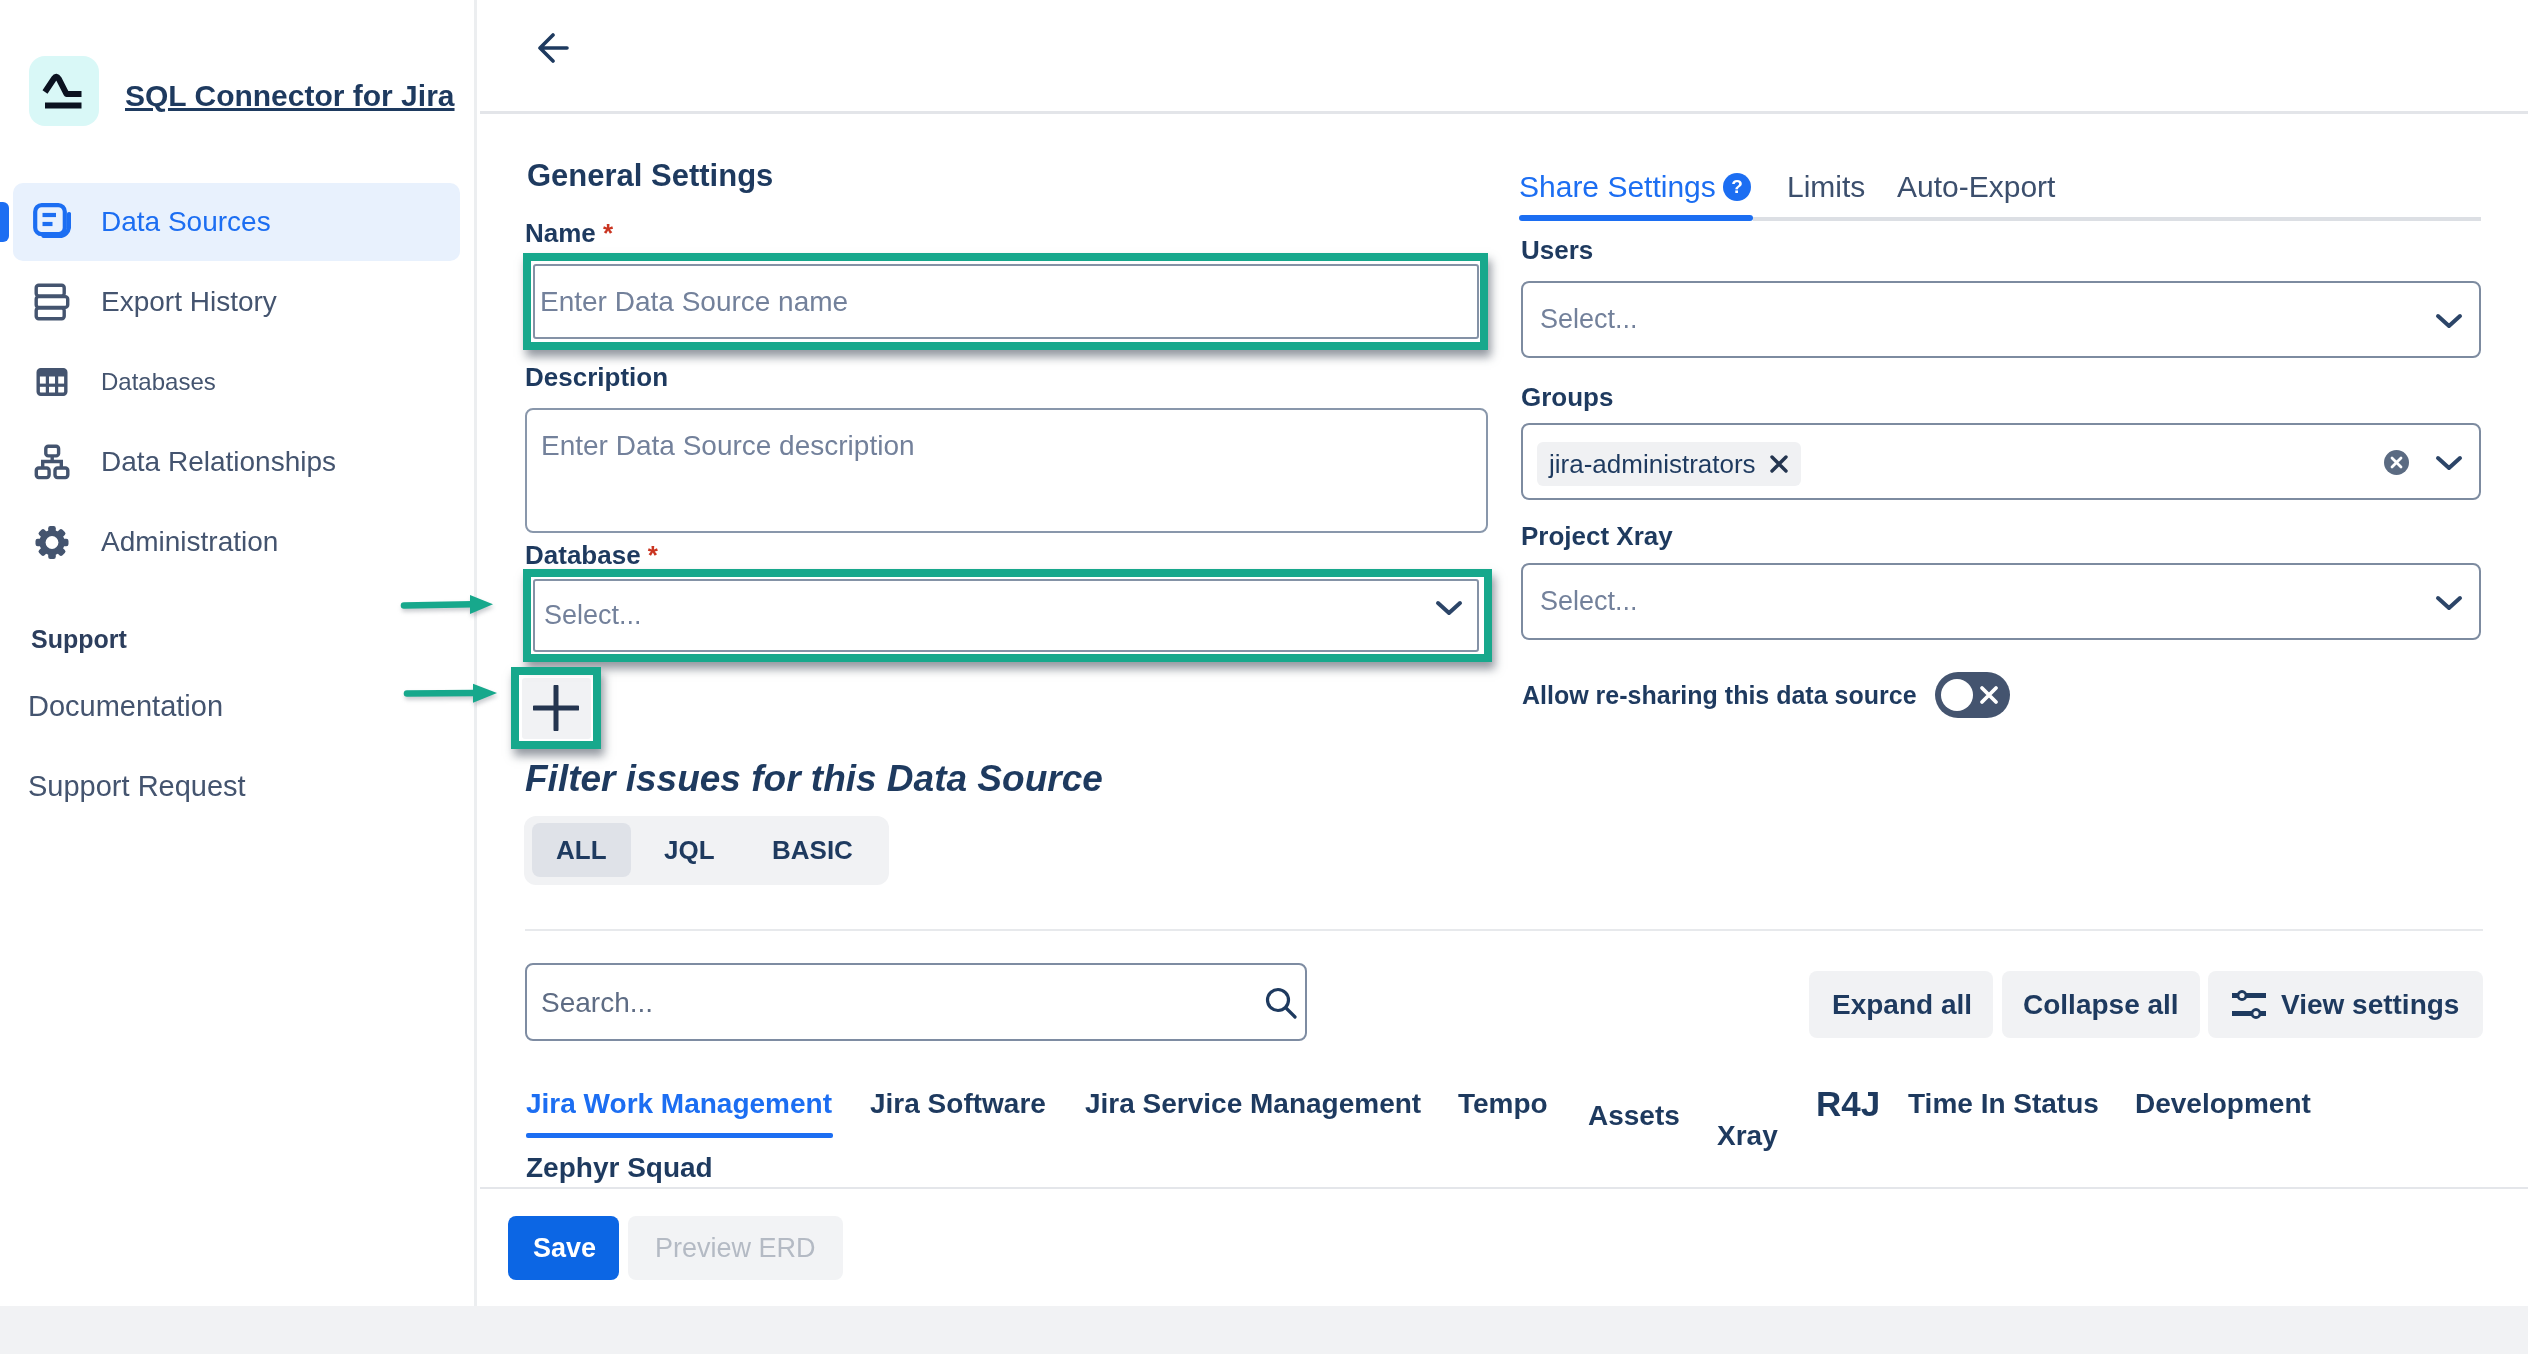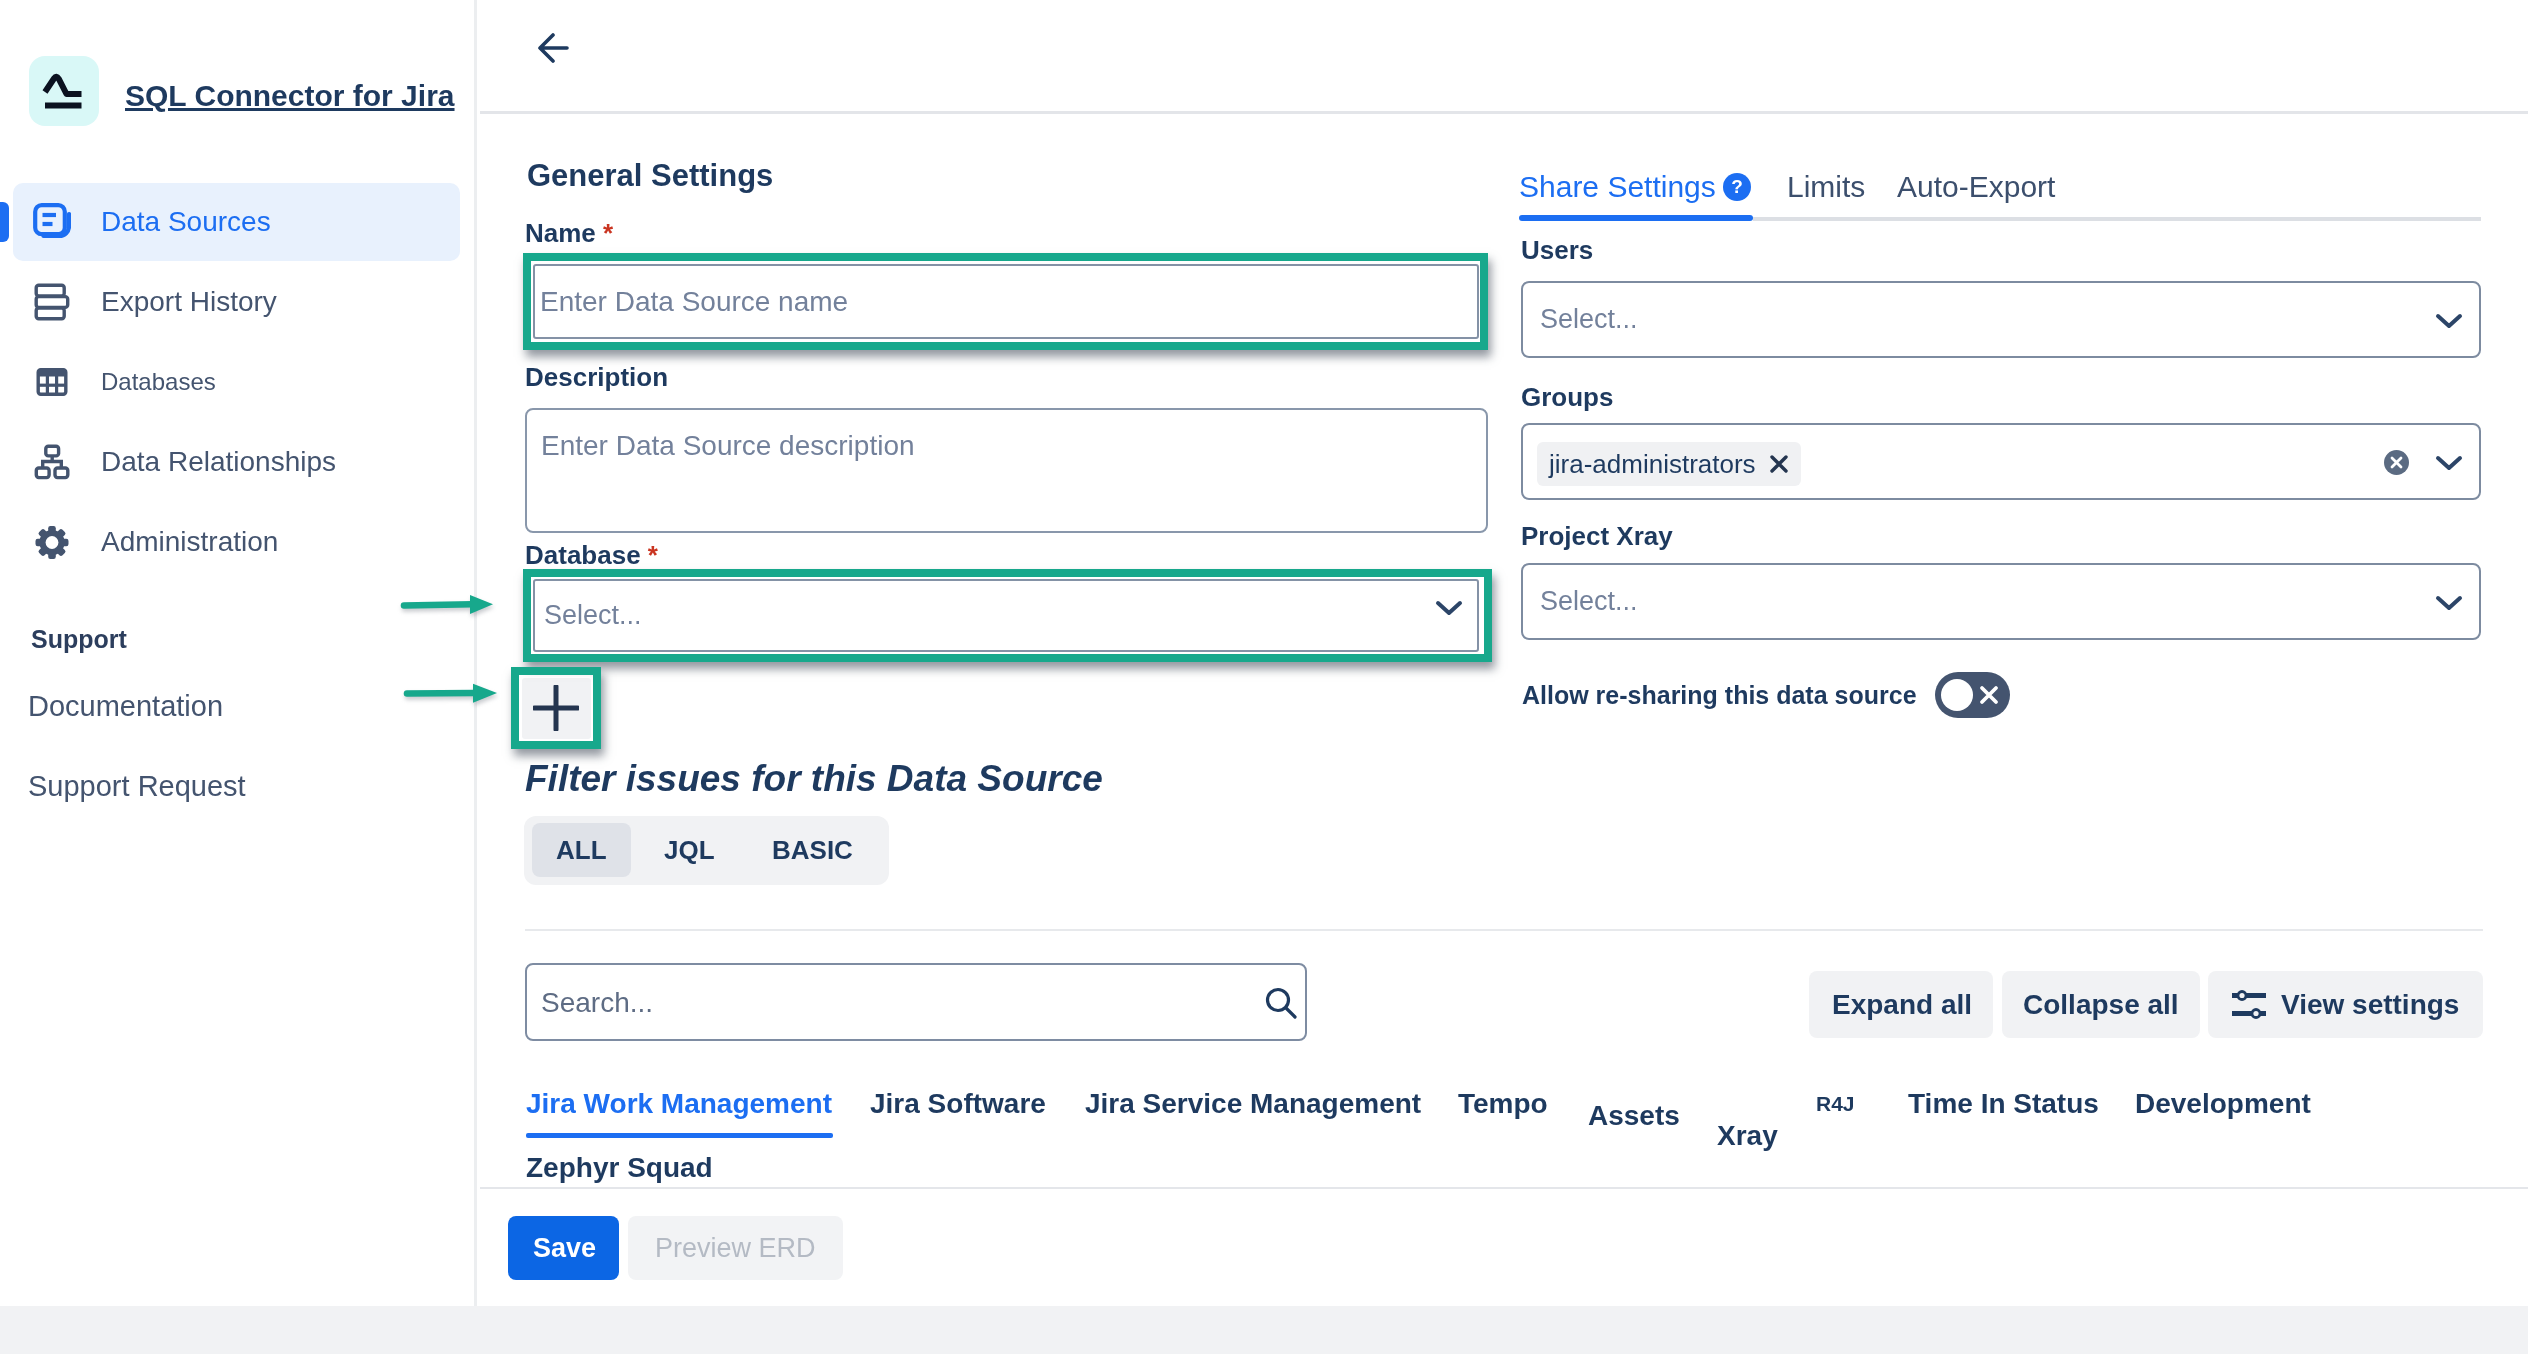--- a/index.html
+++ b/index.html
@@ -145,21 +145,21 @@
     </svg>
   <div class="abs navy bold" style="left:2281px;top:991px;font-size:28px;line-height:28px;">View settings</div>
 
   <div class="abs bold" style="left:526px;top:1090px;font-size:28px;line-height:28px;color:#1c6ef2;">Jira Work Management</div>
   <div class="abs" style="left:526px;top:1133px;width:307px;height:5px;background:#1c6ef2;border-radius:2px;"></div>
   <div class="abs navy bold" style="left:870px;top:1090px;font-size:28px;line-height:28px;">Jira Software</div>
   <div class="abs navy bold" style="left:1085px;top:1090px;font-size:28px;line-height:28px;">Jira Service Management</div>
   <div class="abs navy bold" style="left:1458px;top:1090px;font-size:28px;line-height:28px;">Tempo</div>
   <div class="abs navy bold" style="left:1588px;top:1090px;font-size:28px;line-height:28px;margin-top:12px;">Assets</div>
   <div class="abs navy bold" style="left:1717px;top:1122px;font-size:28px;line-height:28px;text-align:center;">Xray</div>
-  <div class="abs navy bold" style="left:1816px;top:1090px;font-size:21px;line-height:28px;">R4J</div>
+  <div class="abs navy bold" style="left:1816px;top:1090px;font-size:35px;line-height:28px;">R4J</div>
   <div class="abs navy bold" style="left:1908px;top:1090px;font-size:28px;line-height:28px;">Time In Status</div>
   <div class="abs navy bold" style="left:2135px;top:1090px;font-size:28px;line-height:28px;">Development</div>
   <div class="abs navy bold" style="left:526px;top:1154px;font-size:28px;line-height:28px;">Zephyr Squad</div>
 
   <div class="abs" style="left:1519px;top:172px;font-size:30px;line-height:30px;color:#1c6ef2;">Share Settings</div>
   <svg class="abs" style="left:1723px;top:173px;" width="28" height="28" viewBox="0 0 28 28">
     <circle cx="14" cy="14" r="14" fill="#1c6ef2"></circle>
     <text x="14" y="20" text-anchor="middle" font-size="19" font-weight="700" fill="#fff">?</text>
   </svg>
   <div class="abs" style="left:1787px;top:172px;font-size:30px;line-height:30px;color:#3c4f6d;">Limits</div>

